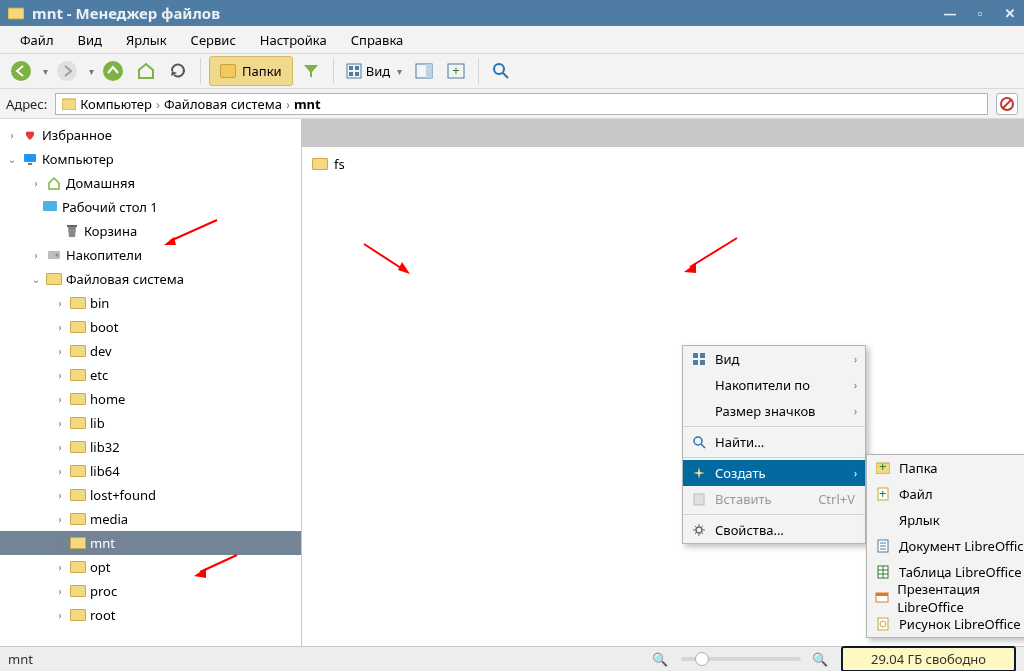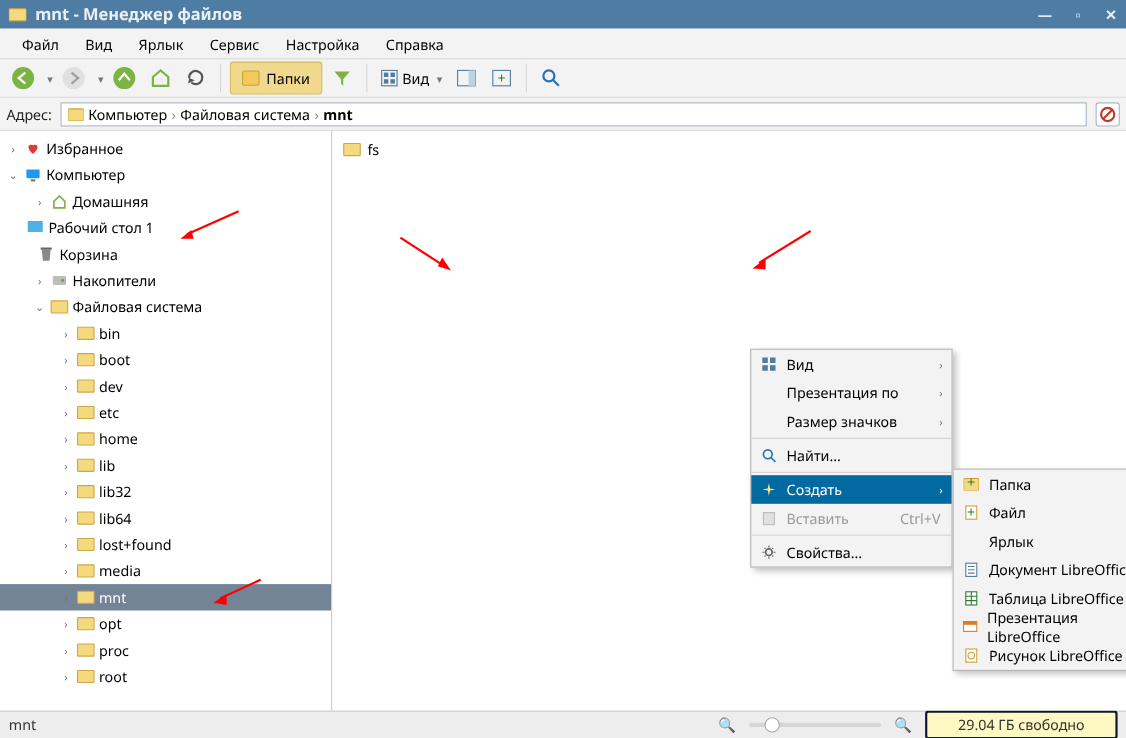--- a/index.html
+++ b/index.html
@@ -65,21 +65,21 @@
   }
   .tree-row {
     height:24px; display:flex; align-items:center; gap:4px; padding-left:6px;
     white-space:nowrap; cursor:pointer;
   }
   .tree-row .exp{width:12px;text-align:center;color:#777;font-size:10px;}
   .tree-row .icon{width:16px;height:14px;display:flex;align-items:center;justify-content:center;}
   .tree-row.sel{background:#728495;color:#fff;}
   .foldicon{width:16px;height:12px;background:#f5d97f;border:1px solid #caa94d;border-radius:1px;}
   .fmain{
-    flex:1; position:relative; background:#fff;
+    flex:1; position:relative; background:#fff;margin-top:28px;
   }
   .file-entry{
     position:absolute; left:10px; top:8px; display:flex; align-items:center; gap:6px;
   }
   
   .menu {
     position:absolute; background:#f3f3f3; border:1px solid #b5b5b5;
     box-shadow: 3px 3px 6px rgba(0,0,0,.25);
   }
   .menu .mrow{
@@ -257,29 +257,29 @@
     </div>
     <div class="tree-row" style="padding-left:30px">
       <span class="exp">›</span>
       <span class="icon">
           <svg width="14" height="14">
             <path d="M2 7 L7 2 L12 7 L12 13 L2 13 Z" fill="none" stroke="#7cb342" stroke-width="1.5"></path>
           </svg>
         </span>
       <span>Домашняя</span>
     </div>
-    <div class="tree-row" style="padding-left:24px">
+    <div class="tree-row" style="padding-left:42px">
       <span class="icon">
           <svg width="14" height="12">
             <rect width="14" height="10" rx="1" fill="#4fb0e3"></rect>
           </svg>
         </span>
       <span>Рабочий стол 1</span>
     </div>
-    <div class="tree-row" style="padding-left:34px">
+    <div class="tree-row" style="padding-left:64px">
       <span class="icon">
           <svg width="12" height="14">
             <path d="M2 3 L10 3 L9 13 L3 13 Z" fill="#888"></path>
             <rect x="1" y="1" width="10" height="2" fill="#666"></rect>
           </svg>
         </span>
       <span>Корзина</span>
     </div>
     <div class="tree-row" style="padding-left:30px">
       <span class="exp">›</span>
@@ -414,21 +414,21 @@
               <rect x="8" y="1" width="5" height="5" fill="#4f7ca2"></rect>
               <rect x="1" y="8" width="5" height="5" fill="#4f7ca2"></rect>
               <rect x="8" y="8" width="5" height="5" fill="#4f7ca2"></rect>
             </svg>
           </span>
         <span>Вид</span>
           <span class="caret">›</span>
       </div>
       <div class="mrow">
         <span class="mico"></span>
-        <span>Презентация по</span>
+        <span>Накопители по</span>
           <span class="caret">›</span>
       </div>
       <div class="mrow">
         <span class="mico"></span>
         <span>Размер значков</span>
           <span class="caret">›</span>
       </div>
       <hr>
       <div class="mrow">
         <span class="mico">

